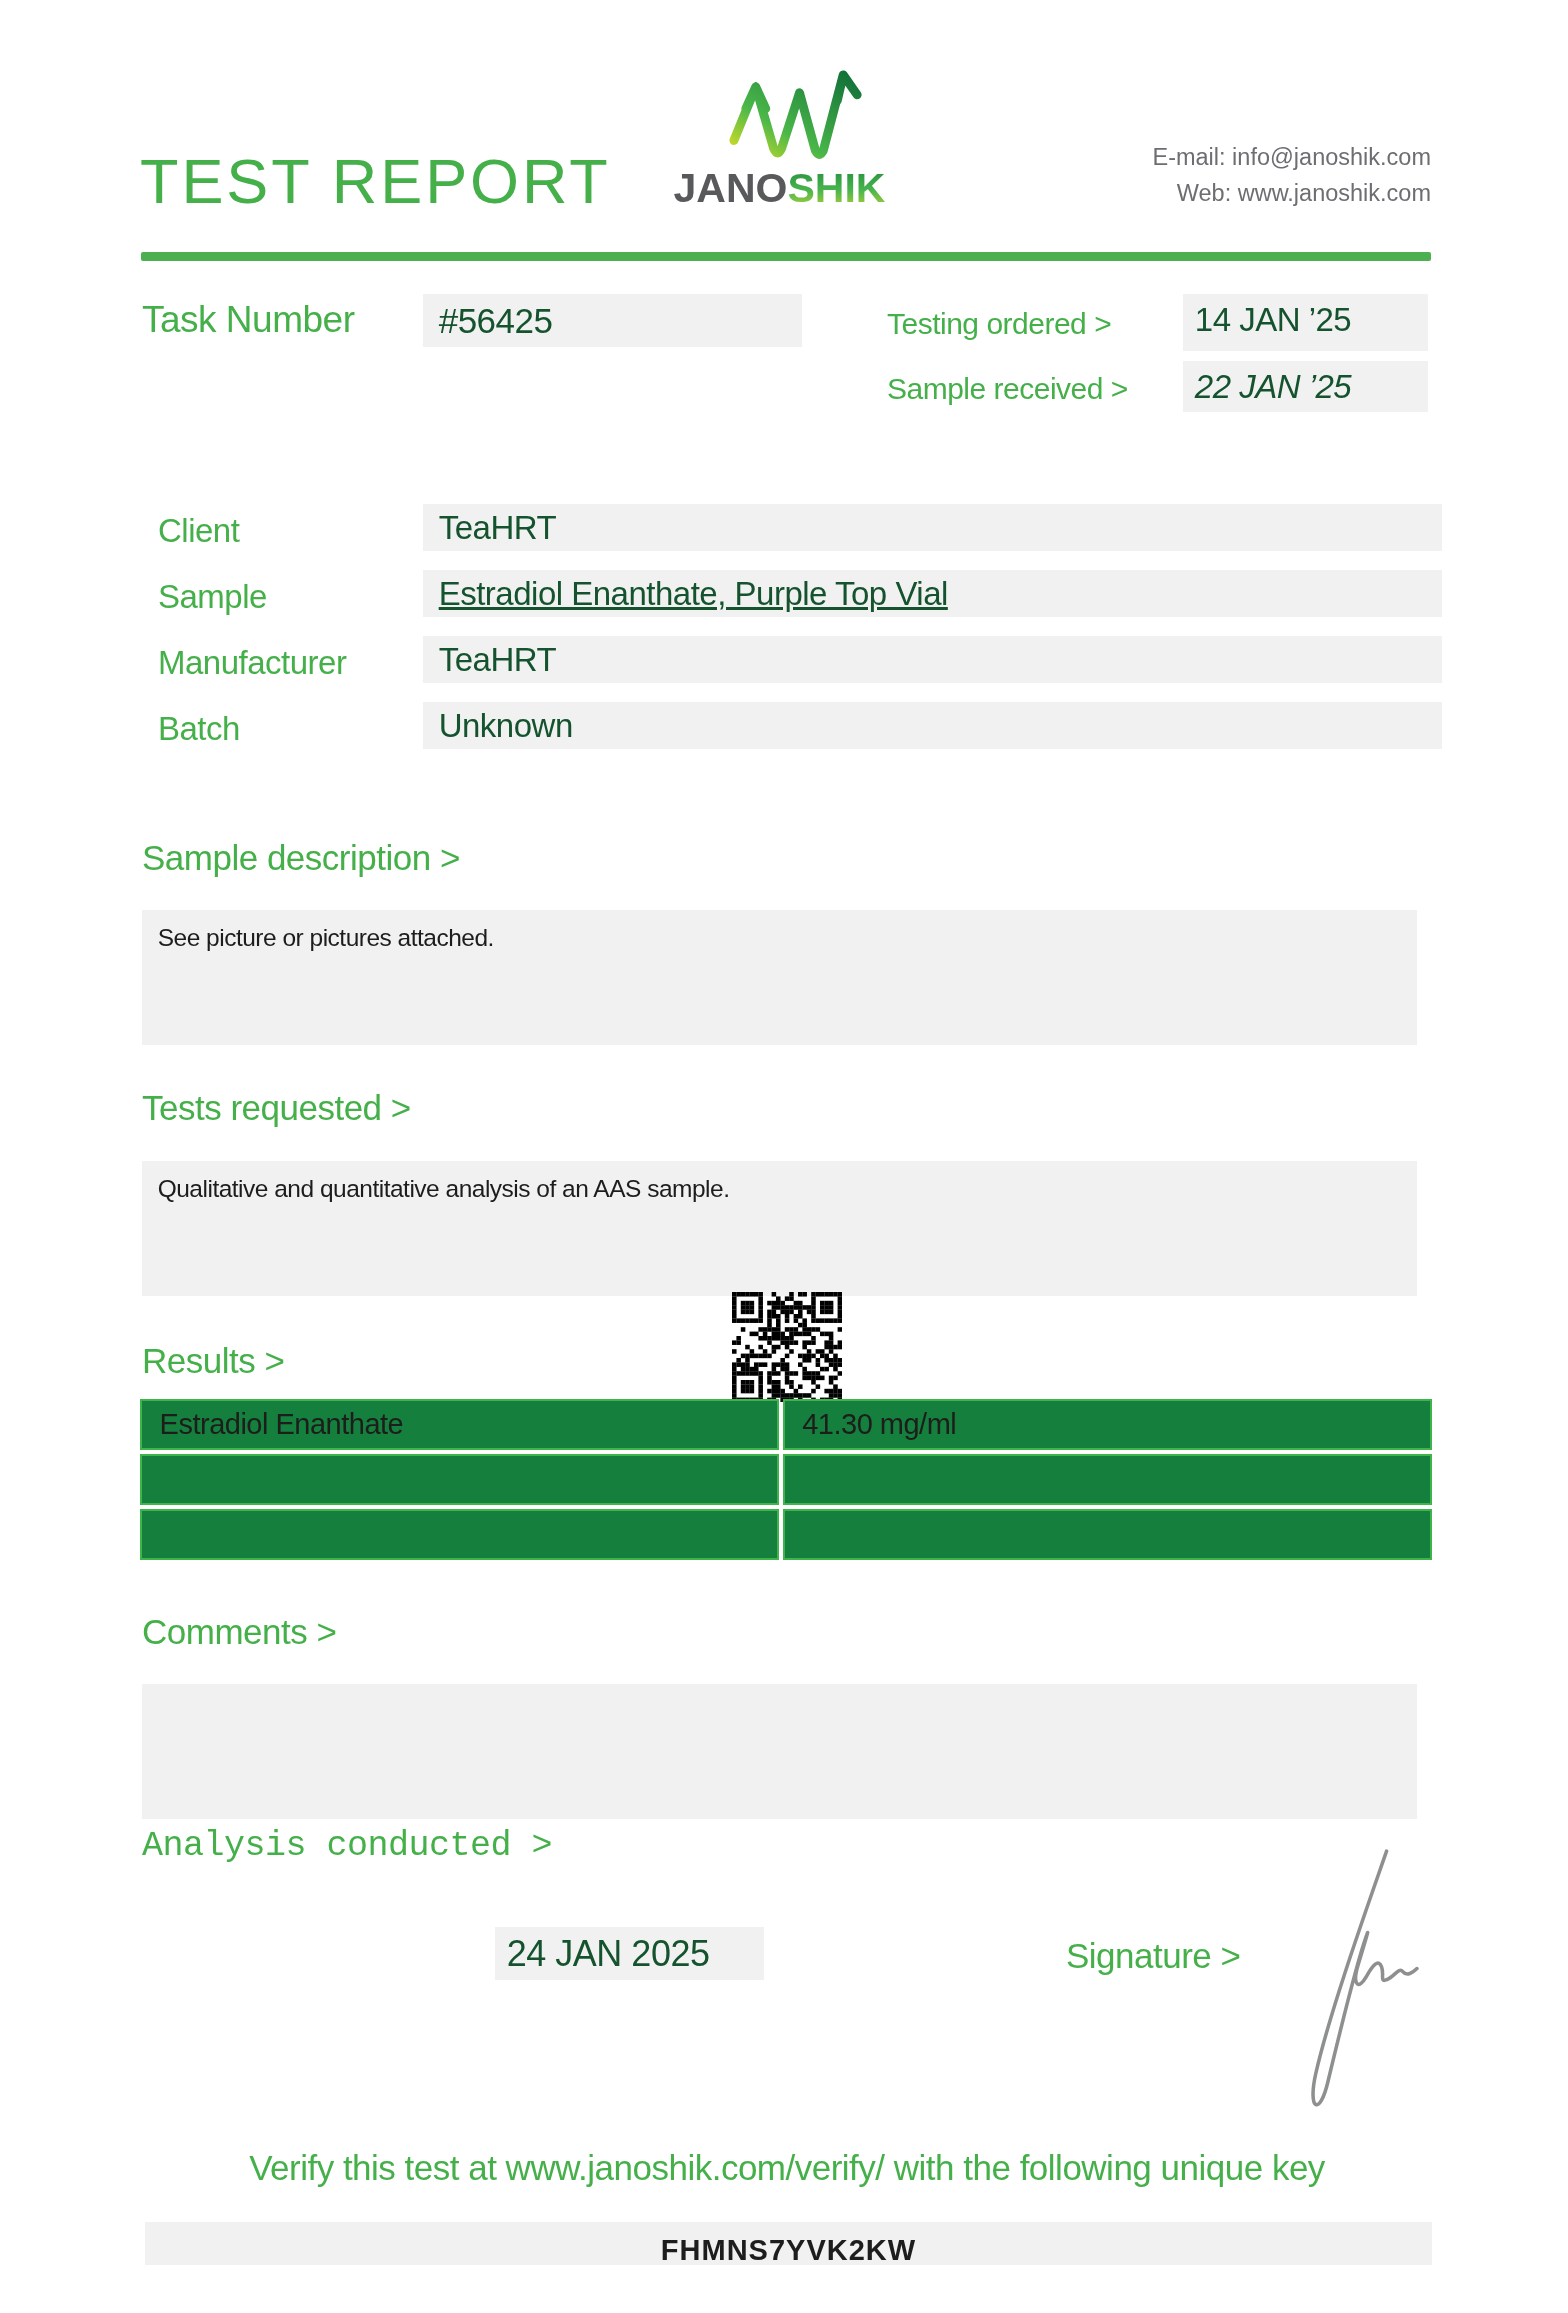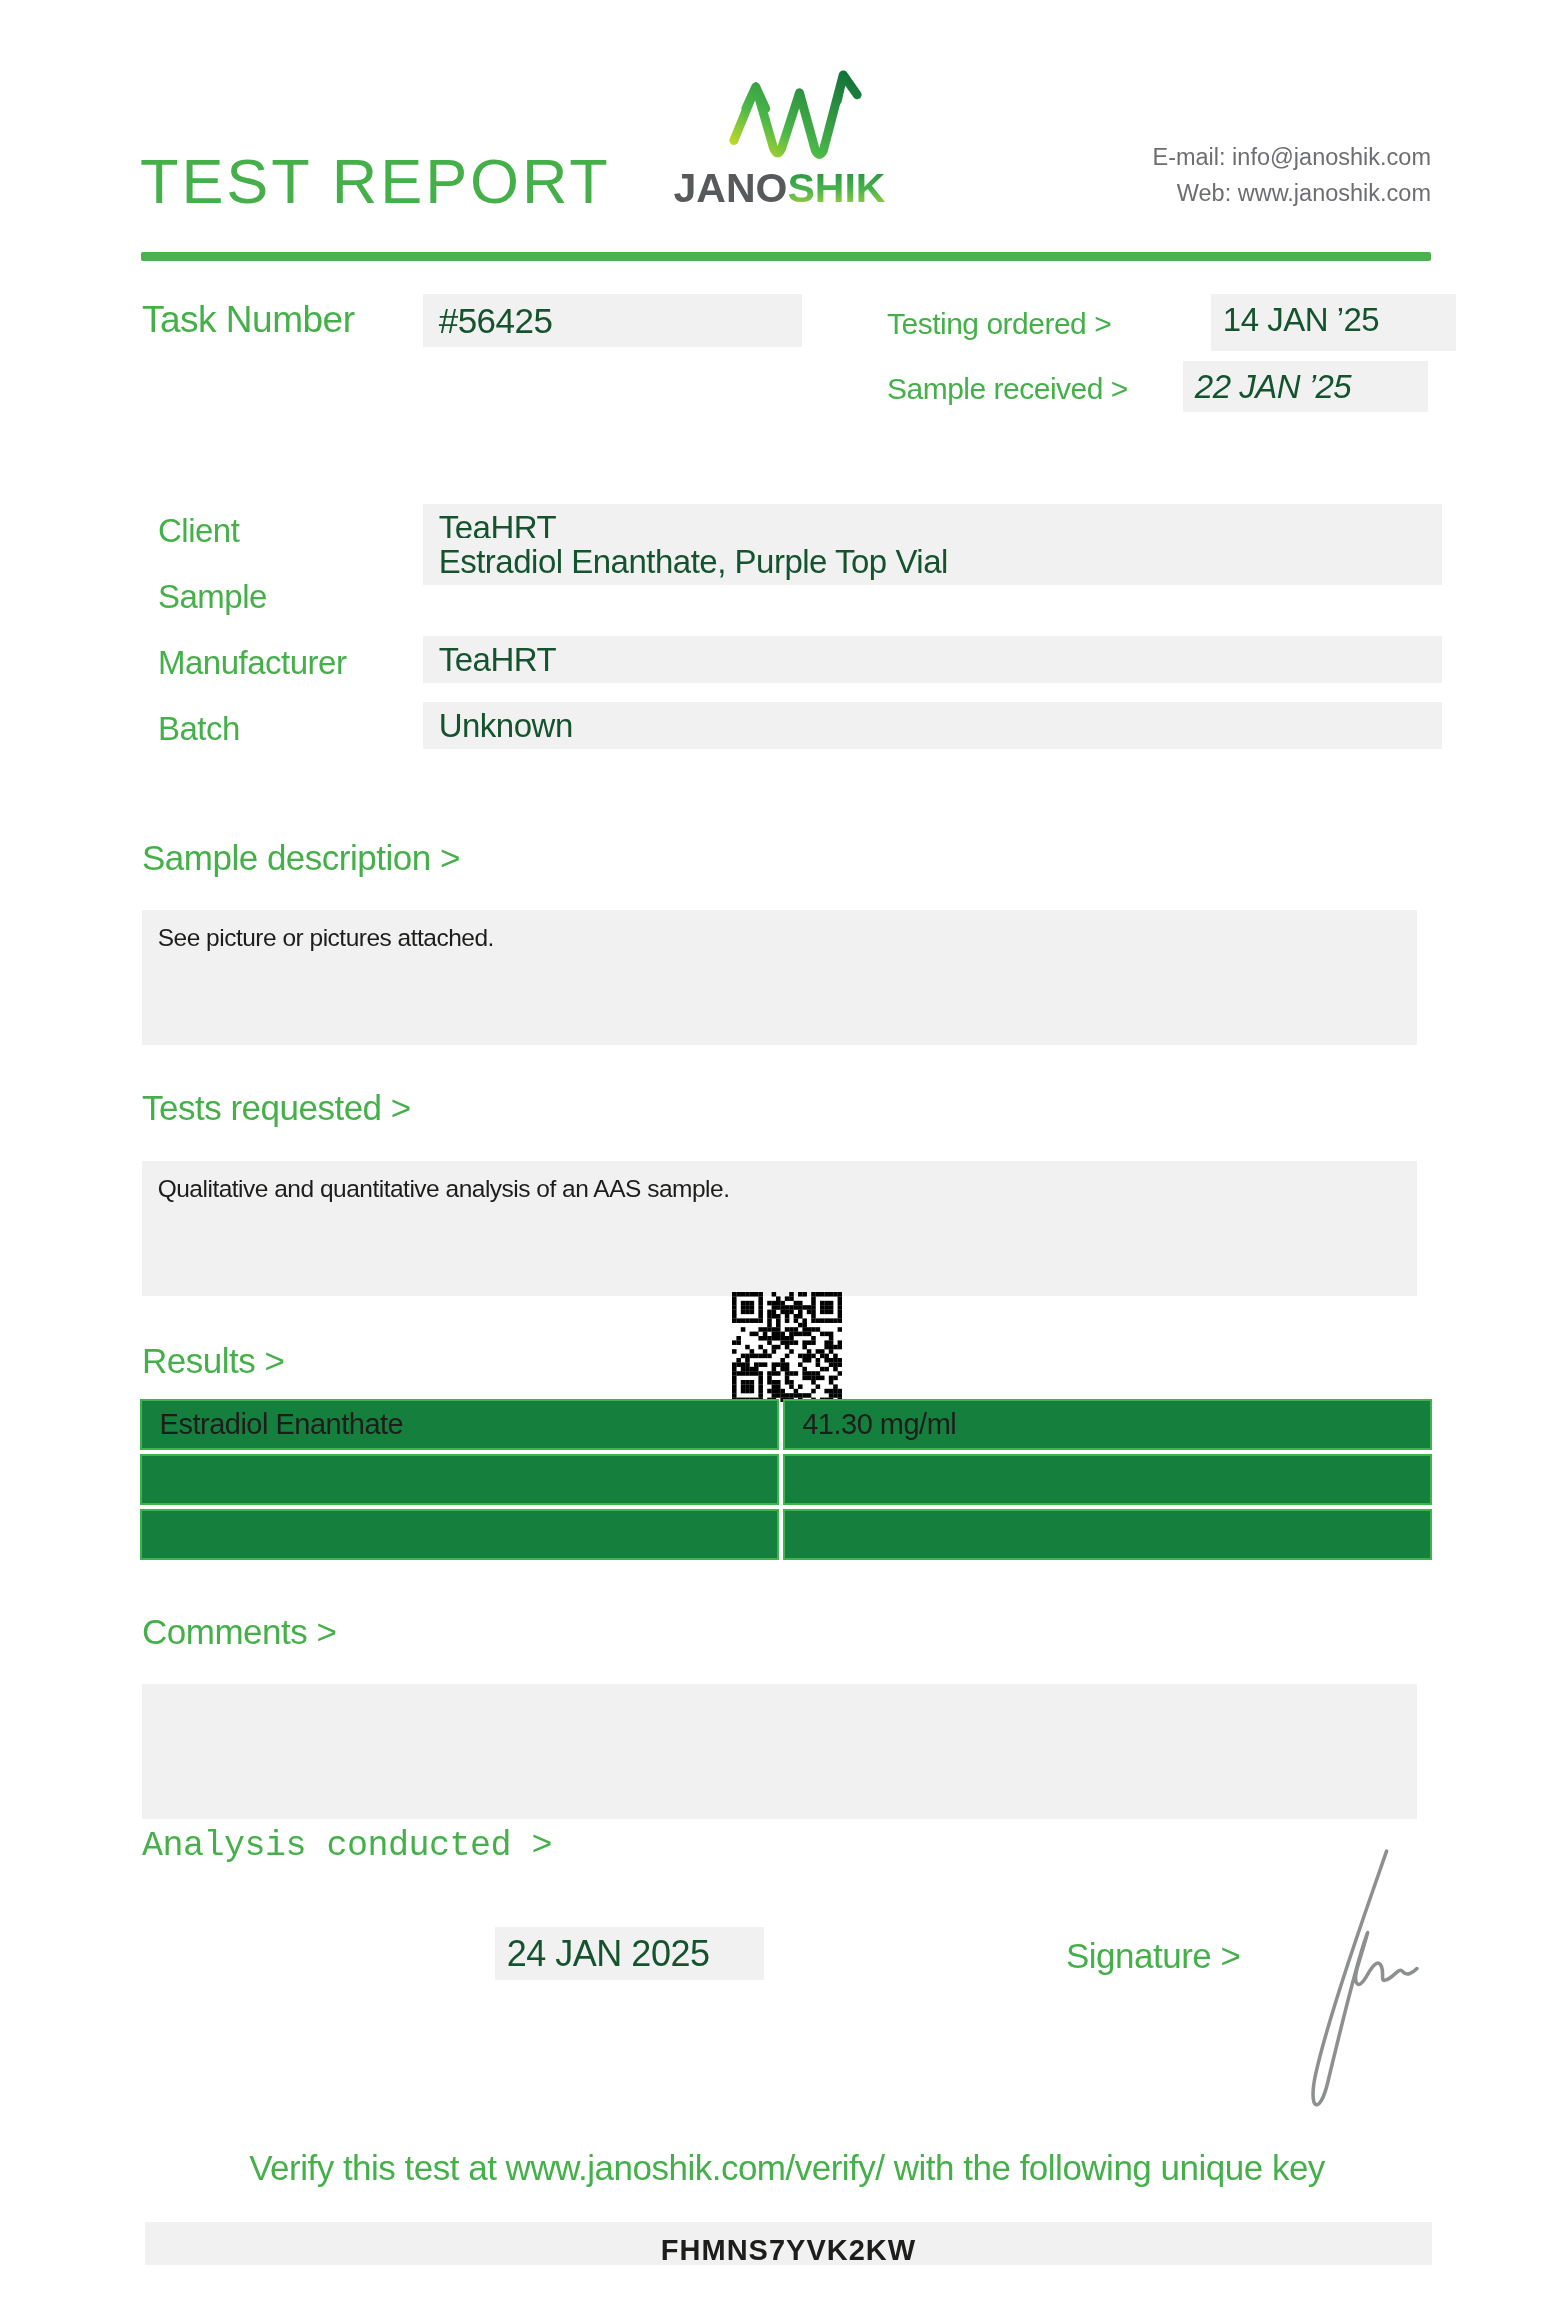--- a/index.html
+++ b/index.html
@@ -42,21 +42,21 @@
 
   
   .glabel{color:#45b04a; white-space:nowrap; letter-spacing:-0.5px;}
   .gbox{background:#f1f1f2;}
   .val{color:#14532d; letter-spacing:-0.5px; white-space:nowrap; overflow:hidden;}
 
   
   .task-label{left:142px; top:299px; font-size:37px;}
   .task-value{left:423px; top:294px; width:363px; height:53px; line-height:53px; padding-left:15.7px; font-size:35px; font-weight:500;}
   .ordered-label{left:887px; top:307px; font-size:30px;}
-  .ordered-value{left:1183px; top:294px; width:233px; height:57px; line-height:51px; padding-left:11.8px; font-size:33px; font-weight:500;margin-left:28px;}
+  .ordered-value{left:1183px; top:294px; width:233px; height:57px; line-height:51px; padding-left:11.8px; font-size:33px; font-weight:500;}
   .received-label{left:887px; top:372px; font-size:30px;}
   .received-value{left:1183px; top:361px; width:233px; height:51px; line-height:51px; padding-left:11.8px; font-size:33px; font-weight:500;font-style:italic;}
 
   
   .info-label{left:158px; font-size:33px;}
   .info-value{left:423px; width:1003px; height:47px; line-height:47px; padding-left:15.7px; font-size:33px; font-weight:500;}
 
   
   .heading{font-size:35px;}
 
@@ -137,21 +137,21 @@
   <div class="abs glabel ordered-label">Testing ordered  &gt;</div>
   <div class="abs gbox val ordered-value">14 JAN ’25</div>
 
   <div class="abs glabel received-label">Sample received &gt;</div>
   <div class="abs gbox val received-value">22 JAN ’25</div>
 
   <div class="abs glabel info-label" style="top:512px;">Client</div>
   <div class="abs gbox val info-value" style="top:504px;">TeaHRT</div>
 
   <div class="abs glabel info-label" style="top:578px;">Sample</div>
-  <div class="abs gbox val info-value" style="top:538px;">Estradiol Enanthate, Purple Top Vial</div>
+  <div class="abs gbox val info-value" style="top:570px;text-decoration:underline;">Estradiol Enanthate, Purple Top Vial</div>
 
   <div class="abs glabel info-label" style="top:644px;">Manufacturer</div>
   <div class="abs gbox val info-value" style="top:636px;">TeaHRT</div>
 
   <div class="abs glabel info-label" style="top:710px;">Batch</div>
   <div class="abs gbox val info-value" style="top:702px;">Unknown</div>
 
   <div class="abs glabel heading" style="left:142px; top:838px;">Sample description &gt;</div>
   <div class="abs gbox descbox" style="top:910px;">
     <span>See picture or pictures attached.</span>

